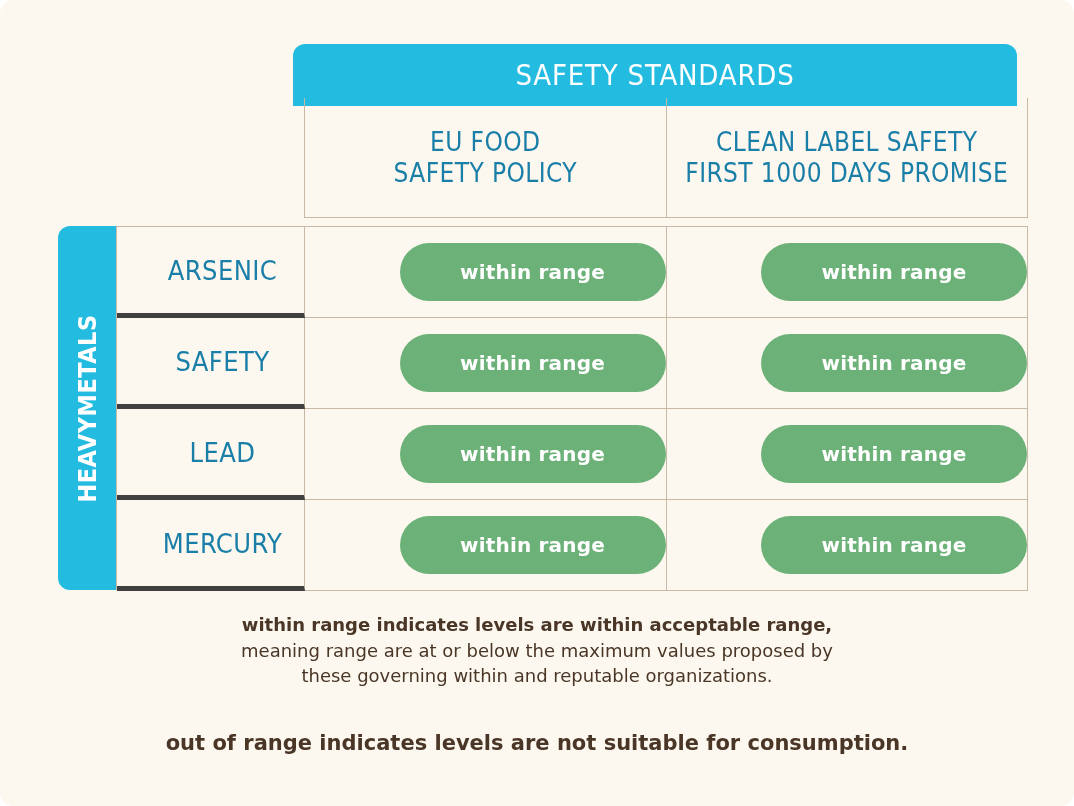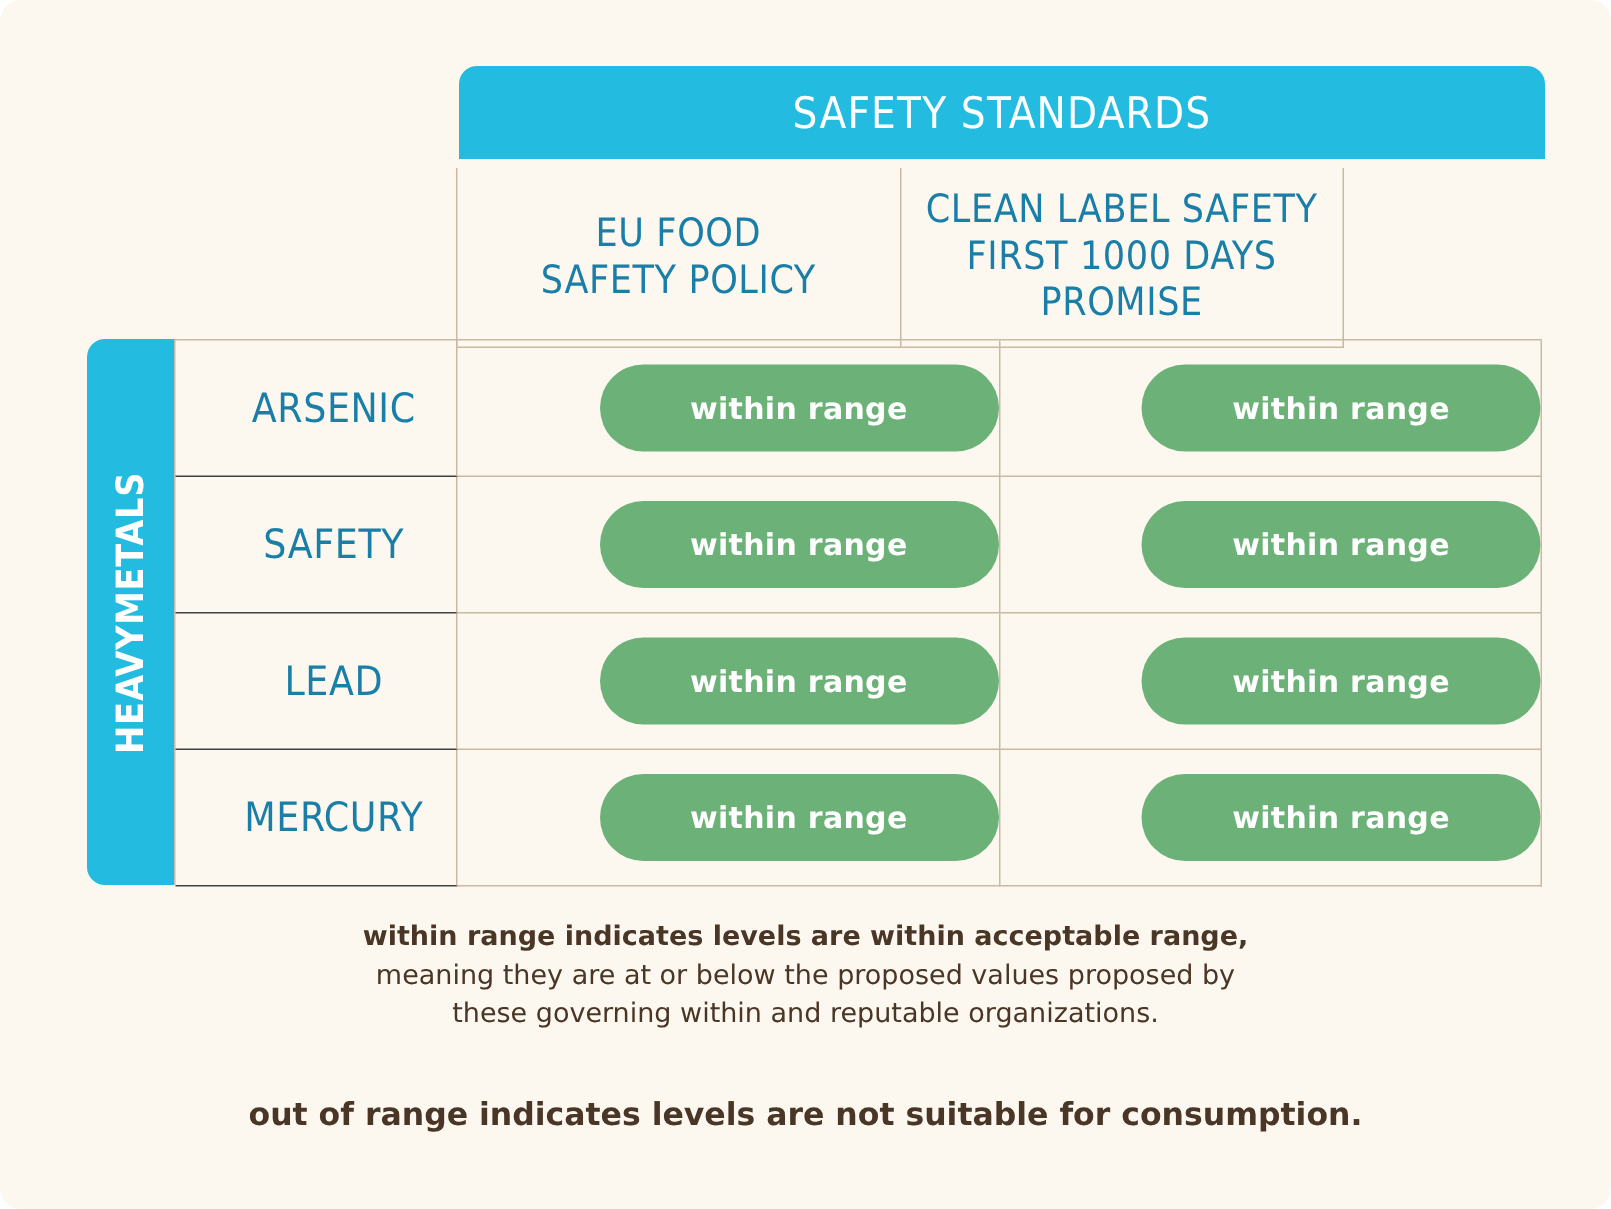--- a/index.html
+++ b/index.html
@@ -51,21 +51,21 @@
     color: #ffffff;
     font-family: "DejaVu Sans Condensed", "Liberation Sans", sans-serif;
     font-weight: 700;
     font-size: 25px;
     letter-spacing: 0.5px;
   }
 
   
   .top-header {
     position: absolute;
-    left: 248px;
+    left: 235px;
     top: 0px;
     width: 724px;
     height: 62px;
     background: #23bce0;
     border-top-left-radius: 12px;
     border-top-right-radius: 12px;
     display: flex;
     align-items: center;
     justify-content: center;
   }
@@ -74,22 +74,22 @@
     font-family: "DejaVu Sans Condensed", "Liberation Sans", sans-serif;
     font-weight: 400;
     font-size: 29px;
     letter-spacing: 0.8px;
   }
 
   
   .col-headers {
     position: absolute;
     left: 246px;
-    top: 68px;
-    width: 592px;
+    top: 54px;
+    width: 724px;
     height: 120px;
     display: flex;
   }
   .col-header {
     flex: 1 1 0;
     display: flex;
     align-items: center;
     justify-content: center;
     text-align: center;
     color: #1a7fa8;
@@ -136,21 +136,21 @@
     width: 188px;
     flex: 0 0 188px;
     display: flex;
     align-items: center;
     justify-content: center;
     color: #1a7fa8;
     font-family: "DejaVu Sans Condensed", "Liberation Sans", sans-serif;
     font-weight: 400;
     font-size: 27px;
     letter-spacing: 0.4px;
-    border-bottom: 1px solid #404040;
+    border-bottom: 5px solid #404040;
     border-right: 1px solid #c9b9a4;
     box-sizing: border-box;
     padding-left: 24px;
   }
   .row-cell {
     flex: 1 1 0;
     display: flex;
     align-items: center;
     justify-content: flex-end;
     border-bottom: 1px solid #c9b9a4;
@@ -270,18 +270,18 @@
         <div class="row-cell">
           <span class="pill">within range</span>
         </div>
       </div>
 
     </div>
   </div>
 
   <div class="footnotes">
     <div class="fn-line fn-bold">within range indicates levels are within acceptable range,</div>
-    <div class="fn-line">meaning they are at or below the proposed values proposed by</div>
+    <div class="fn-line">meaning range are at or below the maximum values proposed by</div>
     <div class="fn-line">these governing within and reputable organizations.</div>
     <div class="fn-block2">out of range indicates levels are not suitable for consumption.</div>
   </div>
 
 </div>
 
 </body></html>

